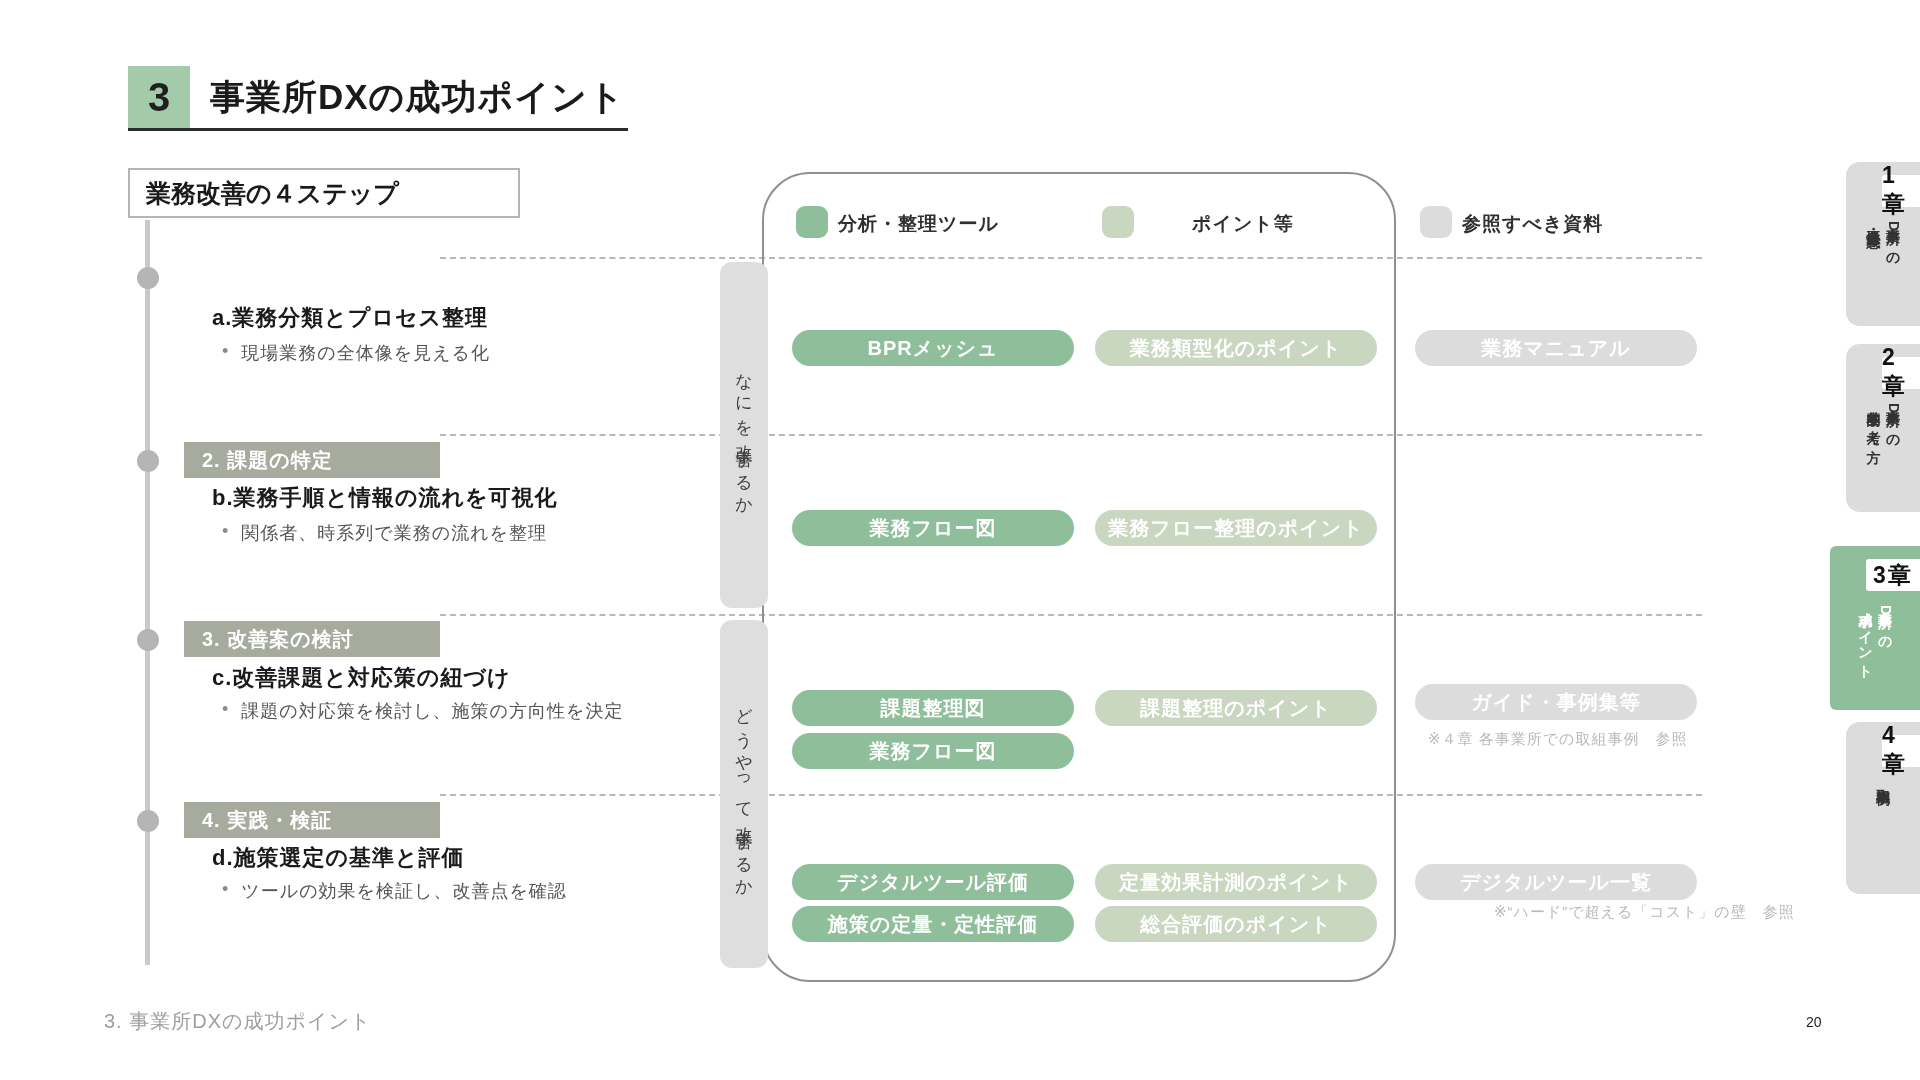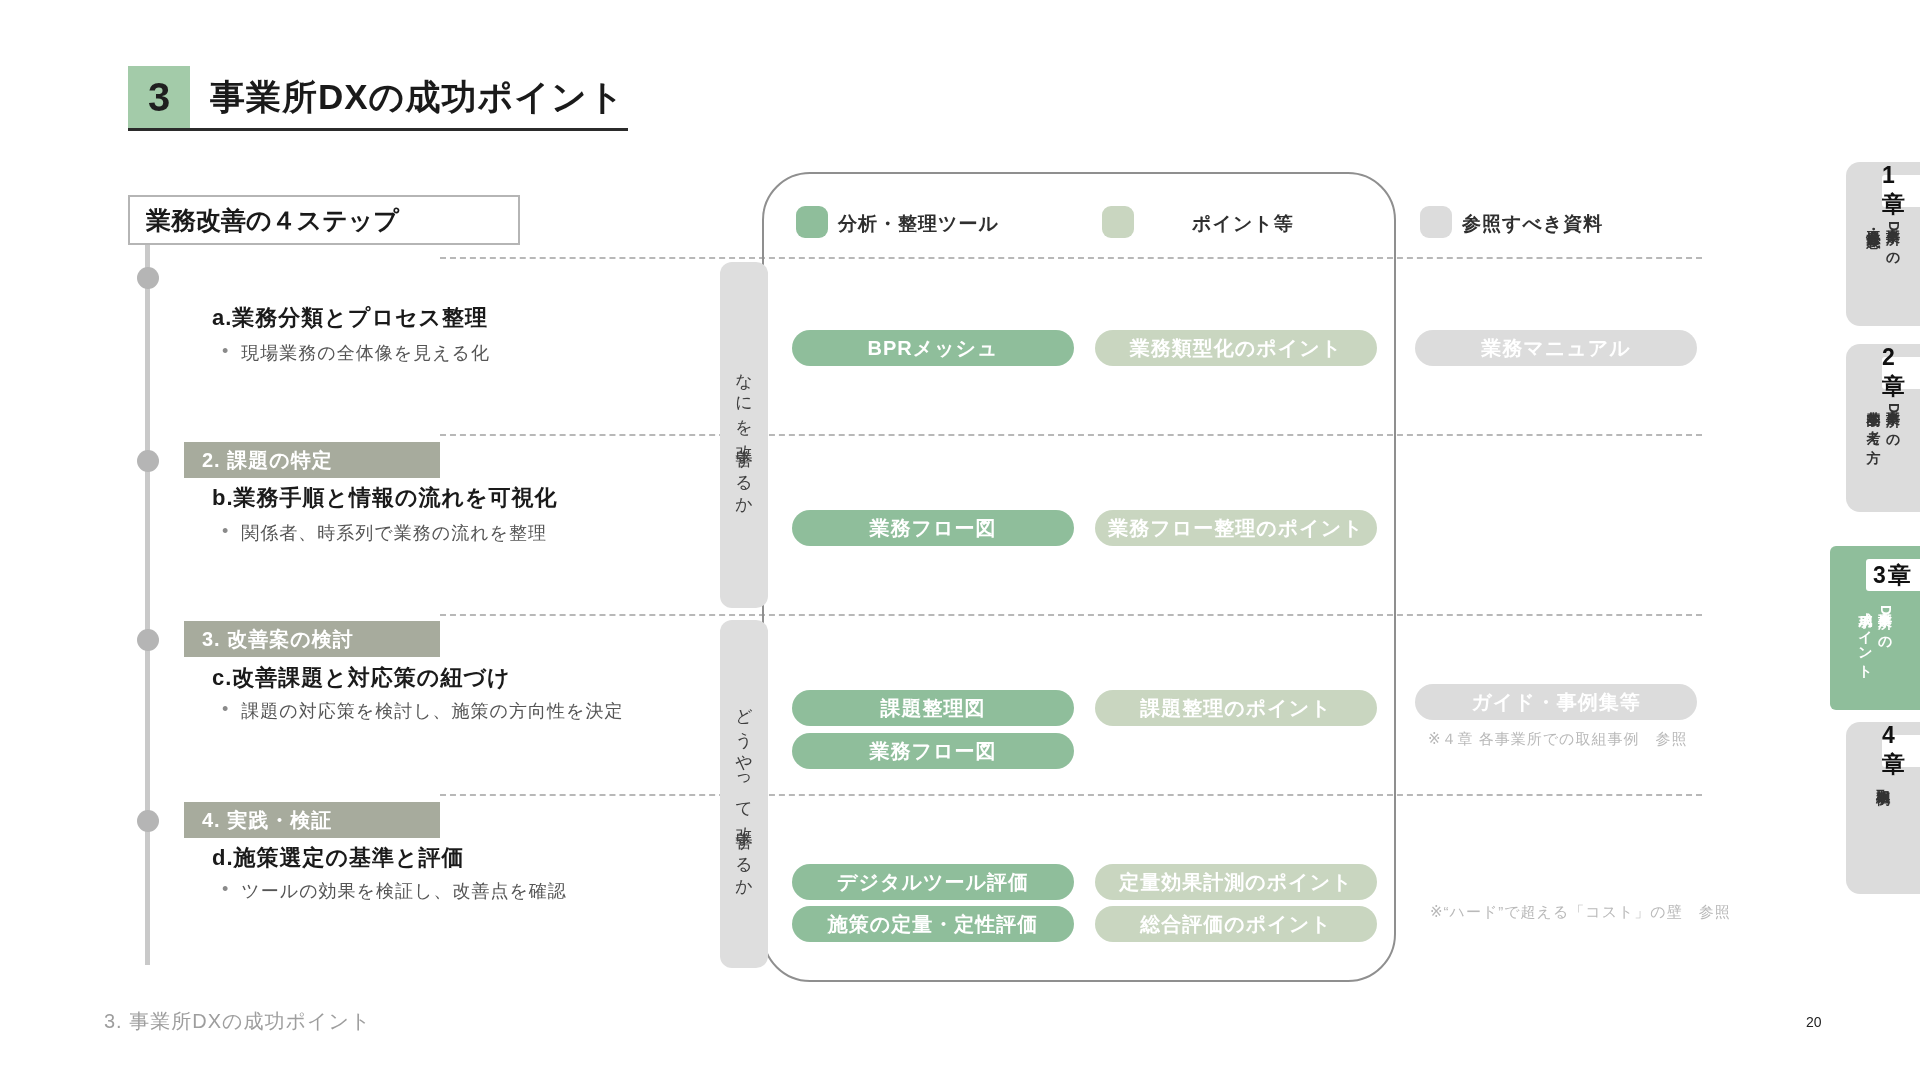--- a/index.html
+++ b/index.html
@@ -7,21 +7,21 @@
          font-family:"Liberation Sans","DejaVu Sans",sans-serif;color:#1a1a1a;}
 
   
   .badge{position:absolute;left:128px;top:66px;width:62px;height:62px;background:#a3cba9;
          display:flex;align-items:center;justify-content:center;font-size:40px;font-weight:bold;color:#1f1f1f;z-index:3;}
   .title{position:absolute;left:210px;top:74px;font-size:35px;font-weight:bold;letter-spacing:1px;z-index:3;}
   .title-underline{position:absolute;left:128px;top:128px;width:500px;height:3px;background:#2b2b2b;z-index:2;}
 
   
   .steps-box{position:absolute;left:128px;top:168px;width:392px;height:50px;border:2px solid #b5b5b5;
-             background:#fff;display:flex;align-items:center;padding-left:16px;font-size:25px;font-weight:bold;z-index:2;box-sizing:border-box;margin-top:27px;}
+             background:#fff;display:flex;align-items:center;padding-left:16px;font-size:25px;font-weight:bold;z-index:2;box-sizing:border-box;}
   .timeline{position:absolute;left:145px;top:220px;width:5px;height:745px;background:#c9c9c9;z-index:1;}
   .dot{position:absolute;left:137px;width:22px;height:22px;border-radius:50%;background:#b5b5b5;z-index:2;}
   .step-header{position:absolute;left:184px;width:256px;height:36px;background:#a7ab9d;color:#ffffff;
                font-weight:bold;font-size:20px;display:flex;align-items:center;padding-left:18px;z-index:2;box-sizing:border-box;letter-spacing:1px;}
   .step-sub{position:absolute;left:212px;font-size:22px;font-weight:bold;color:#1a1a1a;z-index:2;letter-spacing:1px;}
   .step-bullet{position:absolute;left:222px;font-size:18px;color:#555;z-index:2;display:flex;gap:12px;letter-spacing:1px;}
   .step-bullet .bdot{color:#8a8a8a;}
 
   
   .dash{position:absolute;left:440px;width:1262px;height:0;border-top:2px dashed #b8b8b8;z-index:1;}
@@ -135,21 +135,22 @@
   <div class="pill bg-green" style="left:792px;top:690px;">課題整理図</div>
   <div class="pill bg-green" style="left:792px;top:733px;">業務フロー図</div>
   <div class="pill bg-lgreen" style="left:1095px;top:690px;text-align:right;">課題整理のポイント</div>
   <div class="pill bg-gray" style="left:1415px;top:684px;">ガイド・事例集等</div>
   <div class="note" style="left:1428px;top:730px;">※４章 各事業所での取組事例　参照</div>
 
   <div class="pill bg-green" style="left:792px;top:864px;">デジタルツール評価</div>
   <div class="pill bg-green" style="left:792px;top:906px;">施策の定量・定性評価</div>
   <div class="pill bg-lgreen" style="left:1095px;top:864px;">定量効果計測のポイント</div>
   <div class="pill bg-lgreen" style="left:1095px;top:906px;">総合評価のポイント</div>
-  <div class="note" style="left:1430px;top:903px;">※“ハード”で超える「コスト」の壁　参照</div>
+  <div class="pill bg-gray" style="left:1415px;top:864px;">デジタルツール一覧</div>
+  <div class="note" style="left:1494px;top:903px;">※“ハード”で超える「コスト」の壁　参照</div>
 
   <div class="tab" style="top:162px;height:164px;">
     <div class="chap">1章</div>
     <div class="vert">
         <div class="vtext">
       <div>事業所DXの</div>
       <div>必要性・意義</div>
     </div>
       </div>
   </div>

